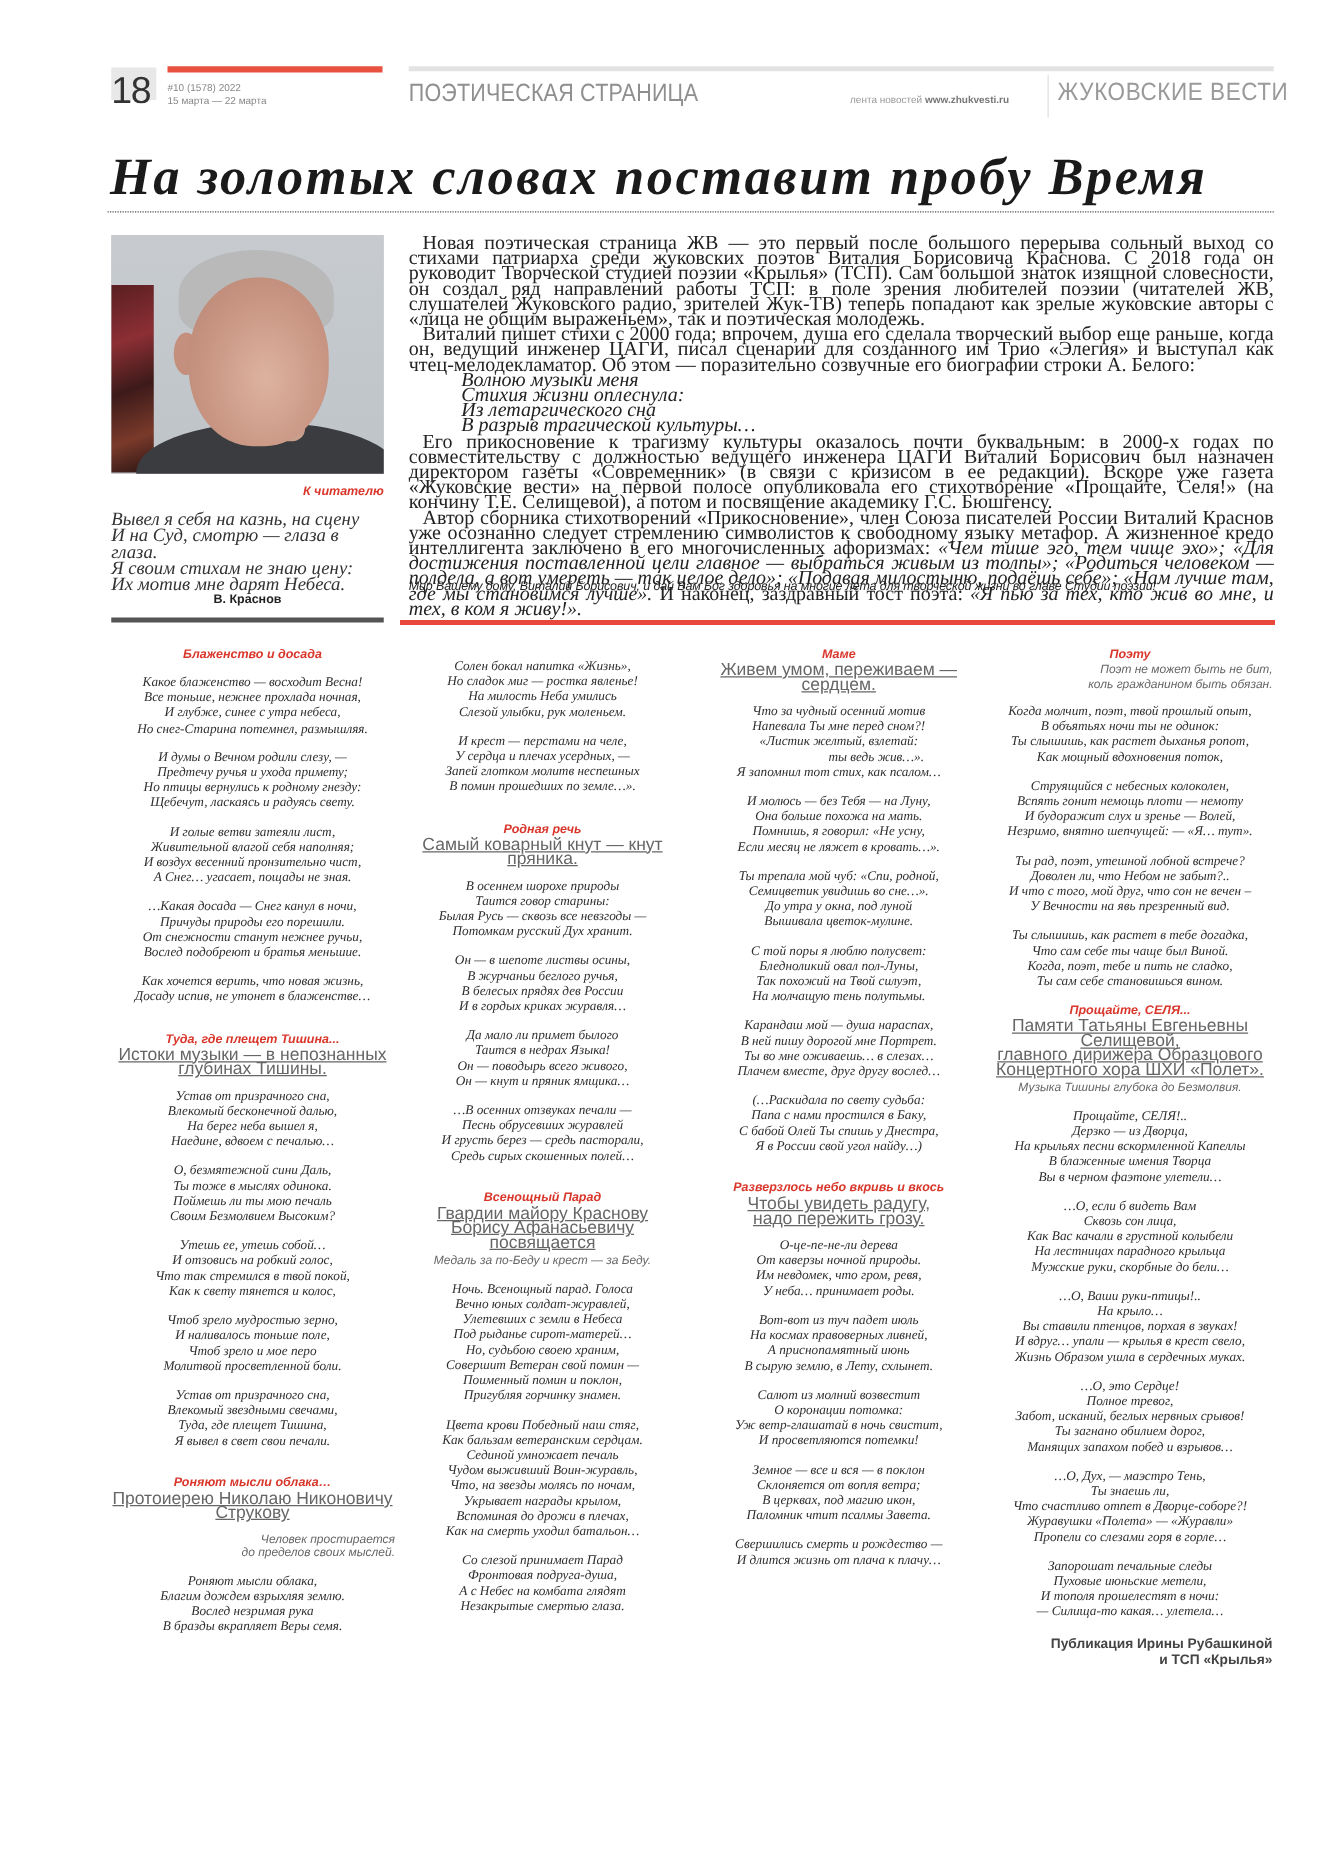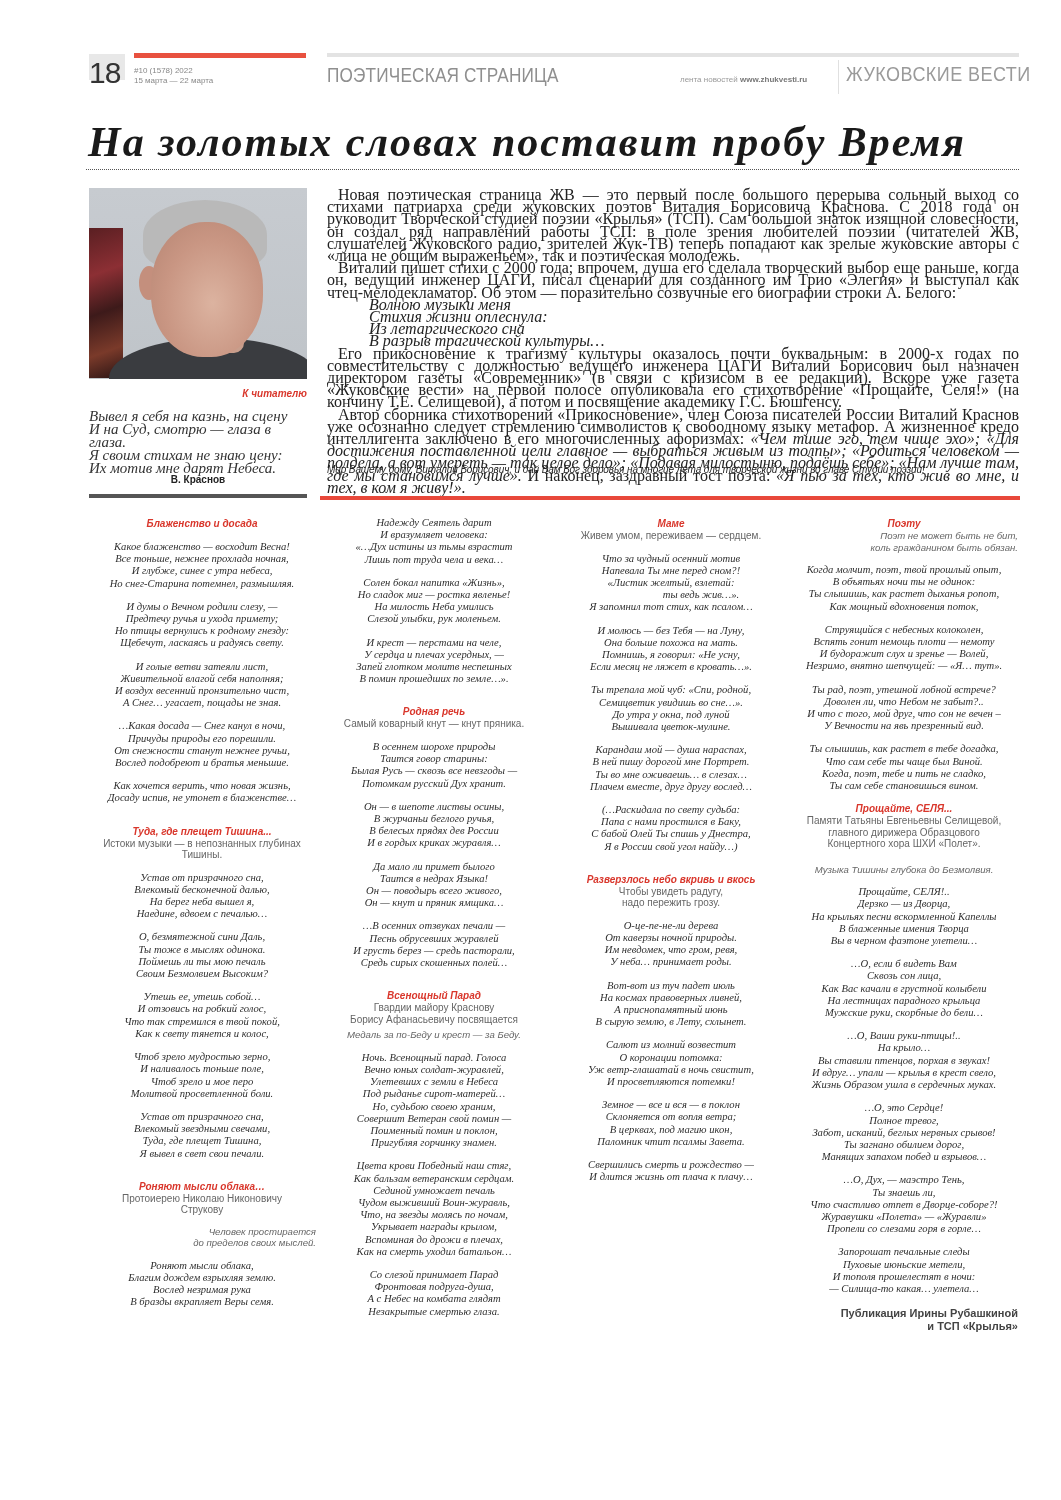--- a/index.html
+++ b/index.html
@@ -45,21 +45,21 @@
   .intro-sign { position: absolute; left: 327px; top: 464px; width: 692px; font-family: "Liberation Sans", sans-serif; font-style: italic; font-size: 10px; color: #222; letter-spacing: -0.1px; }
   .intro-redrule { position: absolute; left: 320px; top: 496px; width: 700px; height: 4px; background: #e8483a; }
 
   
   .col { position: absolute; top: 517px; width: 228px; text-align: center; }
   .col-1 { left: 88px; }
   .col-2 { left: 320px; }
   .col-3 { left: 557px; }
   .col-4 { left: 790px; }
   .ptitle { font-family: "Liberation Sans", sans-serif; font-weight: bold; font-style: italic; font-size: 10px; color: #d9372c; line-height: 13px; }
-  .pepi { font-family: "Liberation Sans", sans-serif; font-size: 10px; color: #666; line-height: 11.5px; }
+  .pepi { font-family: "Liberation Sans", sans-serif; font-size: 14px; color: #666; line-height: 11.5px; text-decoration: underline; }
   .pepi-it { font-family: "Liberation Sans", sans-serif; font-style: italic; font-size: 9.6px; color: #666; line-height: 11.5px; }
   .right { text-align: right; }
   .stanza { font-style: italic; font-size: 10.6px; line-height: 12.2px; color: #2e2e2e; margin-top: 11px; white-space: nowrap; }
   .stanza .ln { display: block; }
   .gap-s { height: 4px; }
   .gap-l { height: 20px; }
   .credit { font-family: "Liberation Sans", sans-serif; font-weight: bold; font-size: 11px; line-height: 13px; color: #444; text-align: right; margin-top: 12px; padding-left: 12px; }
 </style>
 </head>
 <body>
@@ -194,26 +194,20 @@
   </div>
   <div class="stanza">
     <span class="ln">Роняют мысли облака,</span>
       <span class="ln">Благим дождем взрыхляя землю.</span>
       <span class="ln">Вослед незримая рука</span>
       <span class="ln">В бразды вкрапляет Веры семя.</span>
   </div>
 </div>
 
 <div class="col col-2">
-  <div class="stanza" style="margin-top:0;">
-    <span class="ln">Надежду Сеятель дарит</span>
-      <span class="ln">И вразумляет человека:</span>
-      <span class="ln">«…Дух истины из тьмы взрастит</span>
-      <span class="ln">Лишь пот труда чела и века…</span>
-  </div>
   <div class="stanza">
     <span class="ln">Солен бокал напитка «Жизнь»,</span>
       <span class="ln">Но сладок миг — ростка явленье!</span>
       <span class="ln">На милость Неба умились</span>
       <span class="ln">Слезой улыбки, рук моленьем.</span>
   </div>
   <div class="stanza">
     <span class="ln">И крест — перстами на челе,</span>
       <span class="ln">У сердца и плечах усердных, —</span>
       <span class="ln">Запей глотком молитв неспешных</span>
@@ -299,20 +293,26 @@
       <span class="ln">Помнишь, я говорил: «Не усну,</span>
       <span class="ln">Если месяц не ляжет в кровать…».</span>
   </div>
   <div class="stanza">
     <span class="ln">Ты трепала мой чуб: «Спи, родной,</span>
       <span class="ln">Семицветик увидишь во сне…».</span>
       <span class="ln">До утра у окна, под луной</span>
       <span class="ln">Вышивала цветок-мулине.</span>
   </div>
   <div class="stanza">
+    <span class="ln">С той поры я люблю полусвет:</span>
+      <span class="ln">Бледноликий овал пол-Луны,</span>
+      <span class="ln">Так похожий на Твой силуэт,</span>
+      <span class="ln">На молчащую тень полутьмы.</span>
+  </div>
+  <div class="stanza">
     <span class="ln">Карандаш мой — душа нараспах,</span>
       <span class="ln">В ней пишу дорогой мне Портрет.</span>
       <span class="ln">Ты во мне оживаешь… в слезах…</span>
       <span class="ln">Плачем вместе, друг другу вослед…</span>
   </div>
   <div class="stanza">
     <span class="ln">(…Раскидала по свету судьба:</span>
       <span class="ln">Папа с нами простился в Баку,</span>
       <span class="ln">С бабой Олей Ты спишь у Днестра,</span>
       <span class="ln">Я в России свой угол найду…)</span>
@@ -384,21 +384,21 @@
       <span class="ln">Когда, поэт, тебе и пить не сладко,</span>
       <span class="ln">Ты сам себе становишься вином.</span>
   </div>
 
   <div class="ptitle" style="margin-top:10px;">Прощайте, СЕЛЯ...</div>
   <div class="pepi">
     <div>Памяти Татьяны Евгеньевны Селищевой,</div>
       <div>главного дирижера Образцового</div>
       <div>Концертного хора ШХИ «Полет».</div>
   </div>
-  <div class="pepi-it" style="margin-top:14px;">Музыка Тишины глубока до Безмолвия.</div>
+  <div class="pepi-it" style="margin-top:4px;">Музыка Тишины глубока до Безмолвия.</div>
   <div class="stanza">
     <span class="ln">Прощайте, СЕЛЯ!..</span>
       <span class="ln">Дерзко — из Дворца,</span>
       <span class="ln">На крыльях песни вскормленной Капеллы</span>
       <span class="ln">В блаженные имения Творца</span>
       <span class="ln">Вы в черном фаэтоне улетели…</span>
   </div>
   <div class="stanza">
     <span class="ln">…О, если б видеть Вам</span>
       <span class="ln">Сквозь сон лица,</span>

